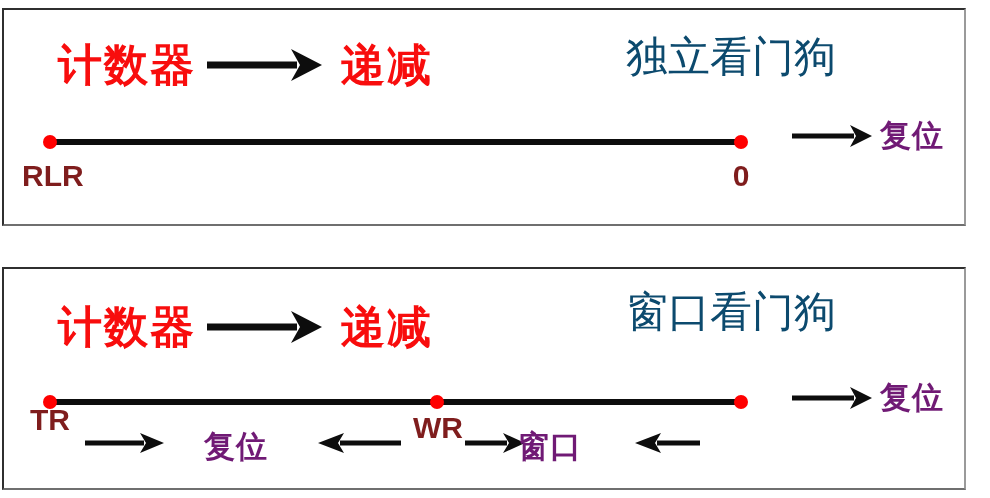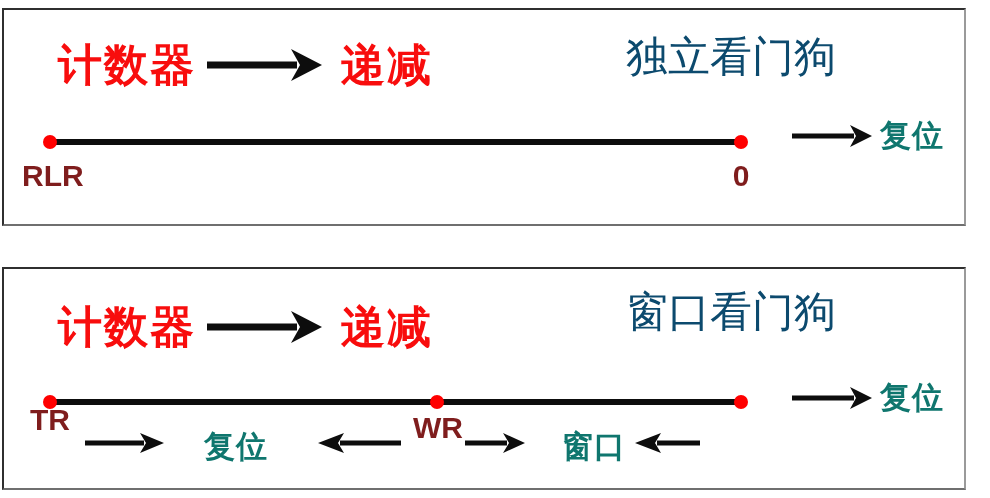--- a/index.html
+++ b/index.html
@@ -38,21 +38,21 @@
     color: #0c4a6e;
   }
   .label-red {
     font-size: 30px;
     font-weight: 700;
     color: #7f1d1d;
   }
   .cjk-red-md {
     font-size: 31px;
     font-weight: 700;
-    color: #0f766e;
+    color: #701a75;
     letter-spacing: 1px;
   }
   .center { text-align: center; }
 
   svg { display: block; }
   .ink { fill: #0d0d0d; }
   .dot { fill: #ff0000; }
   .axis-line { stroke: #0d0d0d; stroke-width: 6; }
 </style>
 </head>
@@ -133,21 +133,21 @@
     <svg class="abs" style="left:314px; top:162px;" width="83" height="24" viewBox="0 0 83 24">
       <path class="ink" d="M22 9.5 H83 V14.5 H22 Z"></path>
       <polygon class="ink" points="26,2 0,12 26,22 20,12"></polygon>
     </svg>
 
     <svg class="abs" style="left:461px; top:162px;" width="60" height="24" viewBox="0 0 60 24">
       <path class="ink" d="M0 9.5 H42 V14.5 H0 Z"></path>
       <polygon class="ink" points="38,2 60,12 38,22 44,12"></polygon>
     </svg>
 
-    <span class="abs cjk-red-md" style="left:558px; top:162px;">窗口</span>
+    <span class="abs cjk-red-md" style="left:514px; top:162px;">窗口</span>
 
     <svg class="abs" style="left:631px; top:162px;" width="65" height="24" viewBox="0 0 65 24">
       <path class="ink" d="M22 9.5 H65 V14.5 H22 Z"></path>
       <polygon class="ink" points="26,2 0,12 26,22 20,12"></polygon>
     </svg>
   </div>
 
 </div>
 
 </body></html>

